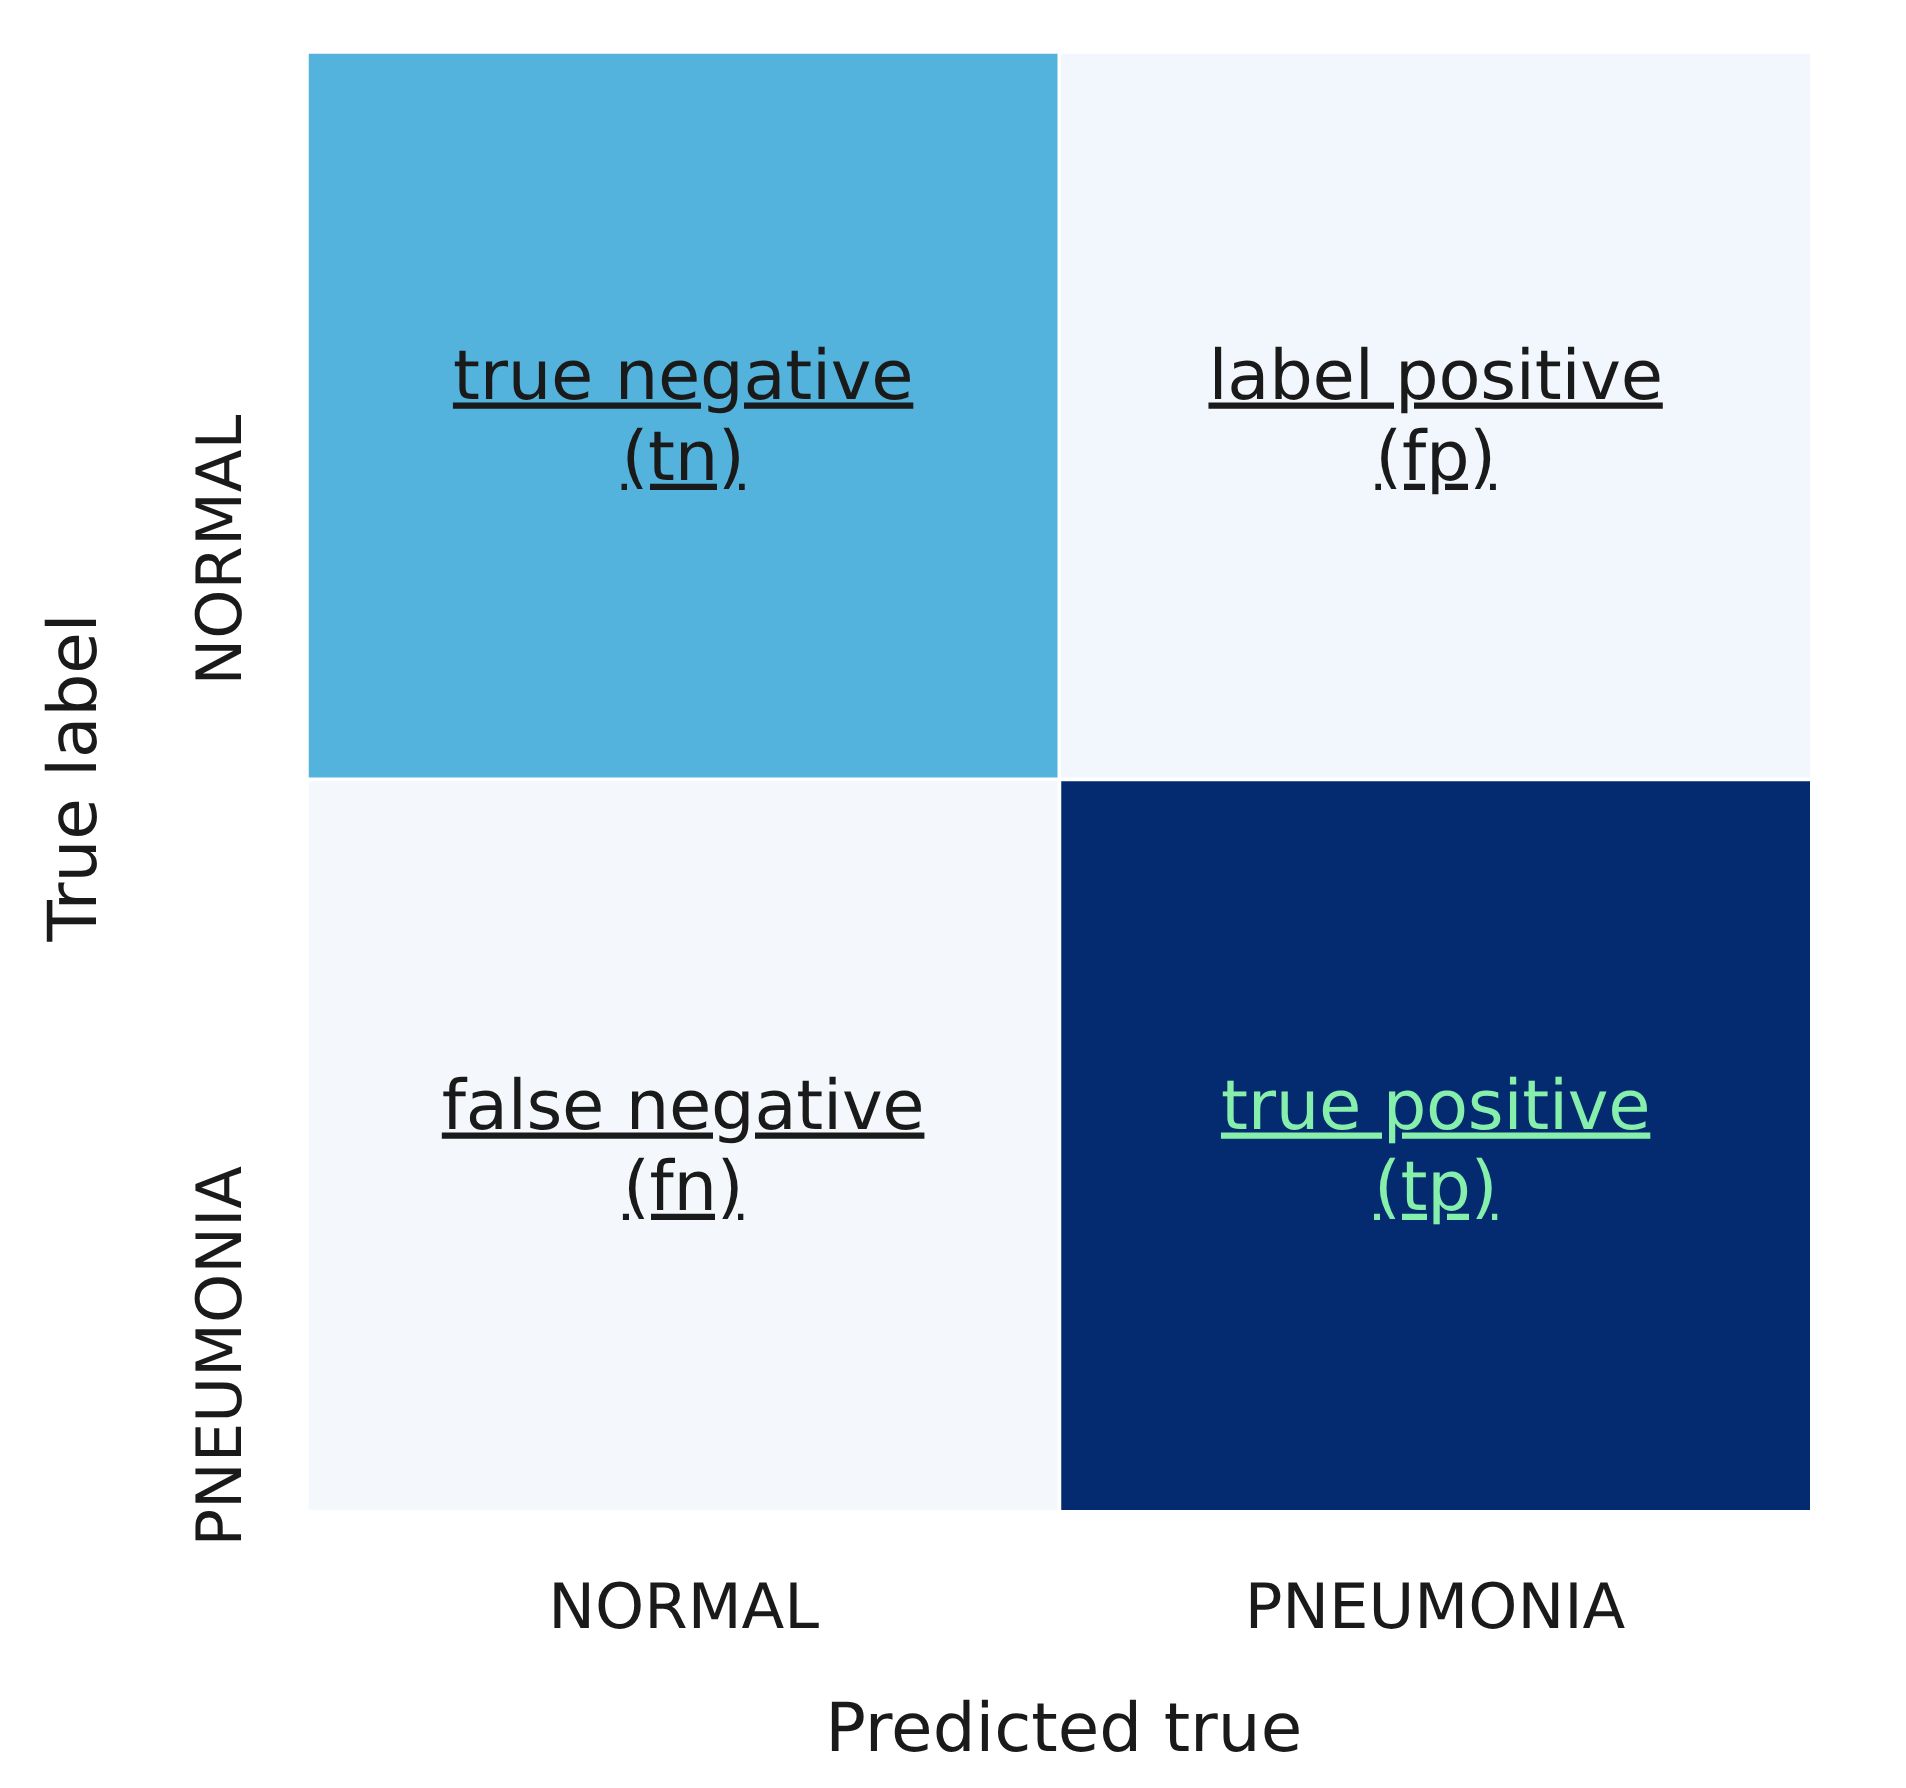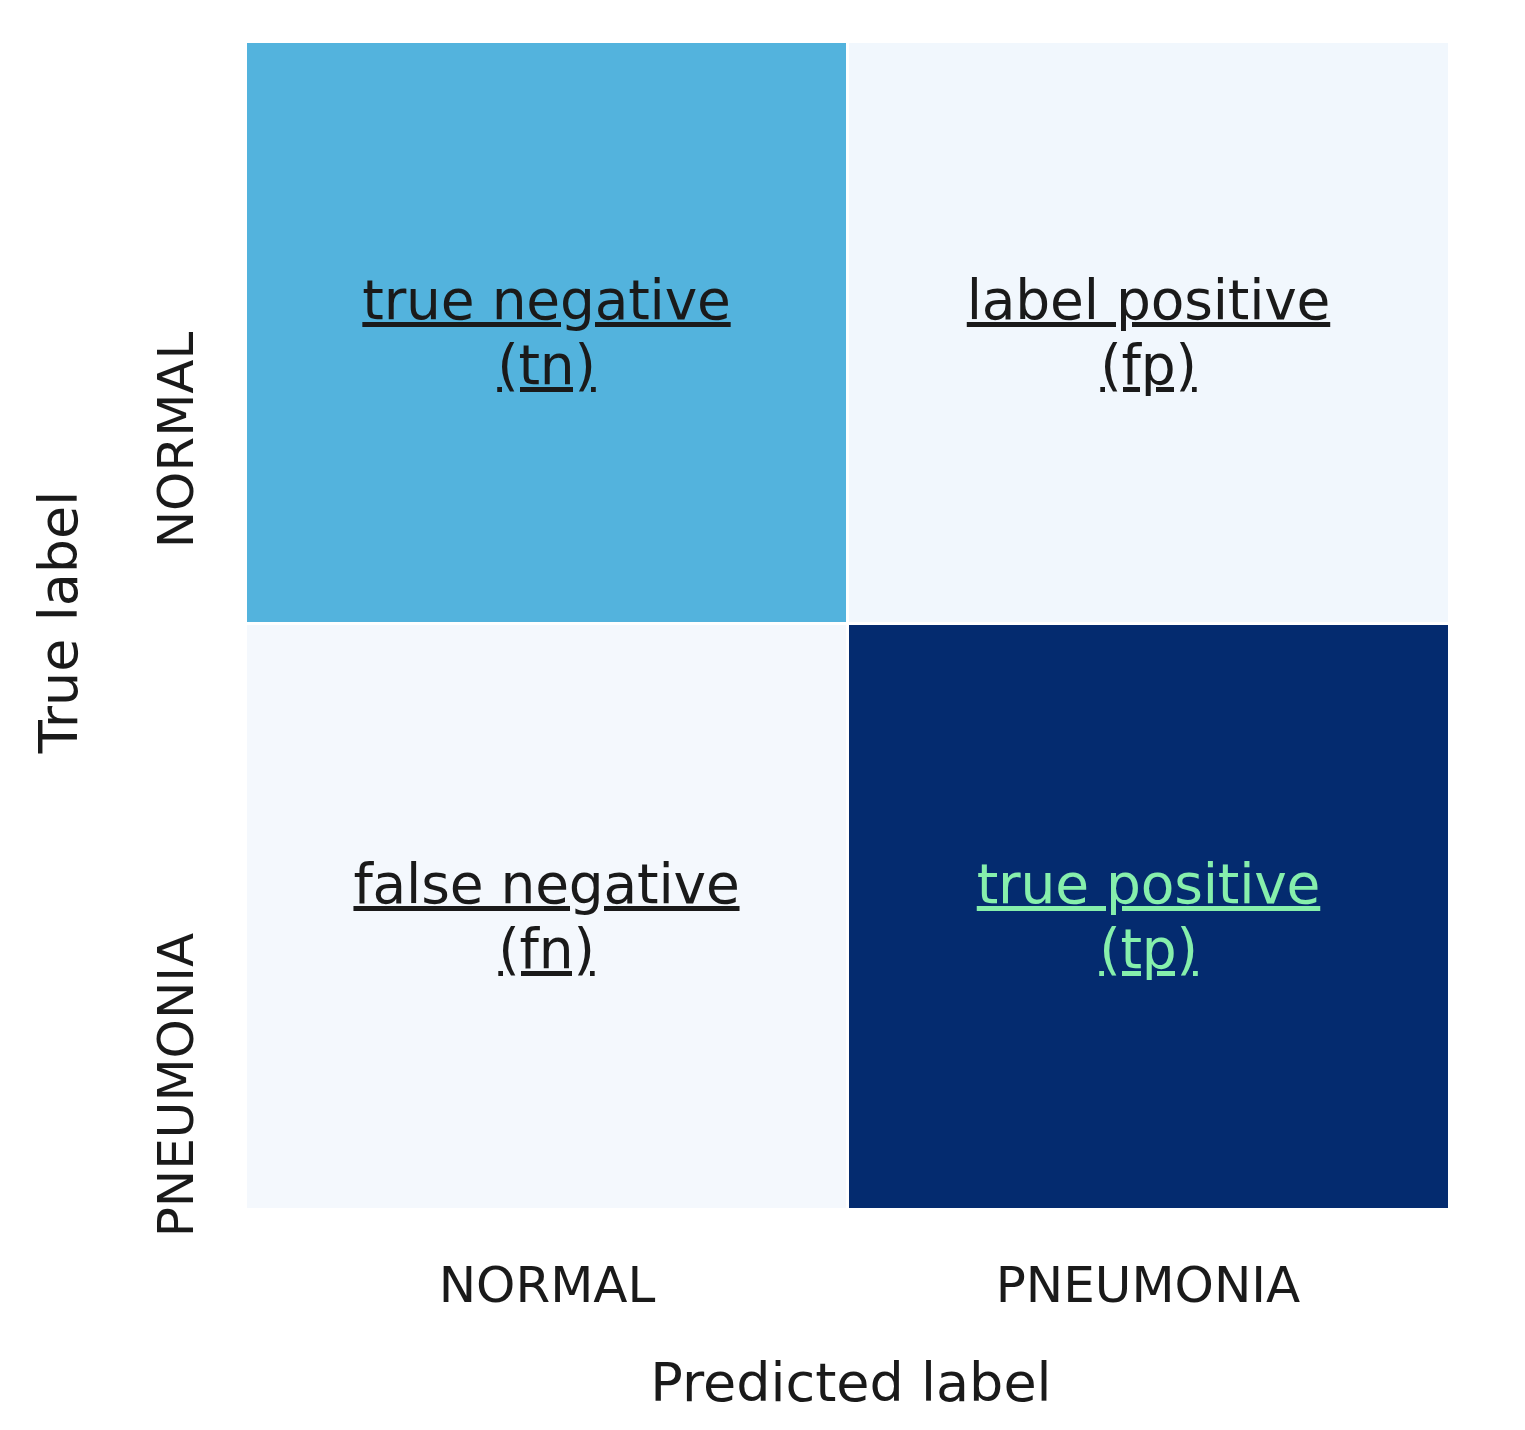--- a/index.html
+++ b/index.html
@@ -122,15 +122,15 @@
 (fp)</div>
     <div class="cell cell-fn" style="background: rgb(244, 248, 253); color: rgb(26, 26, 26);">false negative
 (fn)</div>
     <div class="cell cell-tp" style="background: rgb(4, 43, 111); color: #86efac;">true positive
 (tp)</div>
   </div>
 
   <div class="xtick xtick-normal">NORMAL</div>
   <div class="xtick xtick-pneumonia">PNEUMONIA</div>
 
-  <div class="xlabel-title">Predicted label</div>
+  <div class="xlabel-title">Predicted true</div>
 
 </div>
 
 </body></html>

